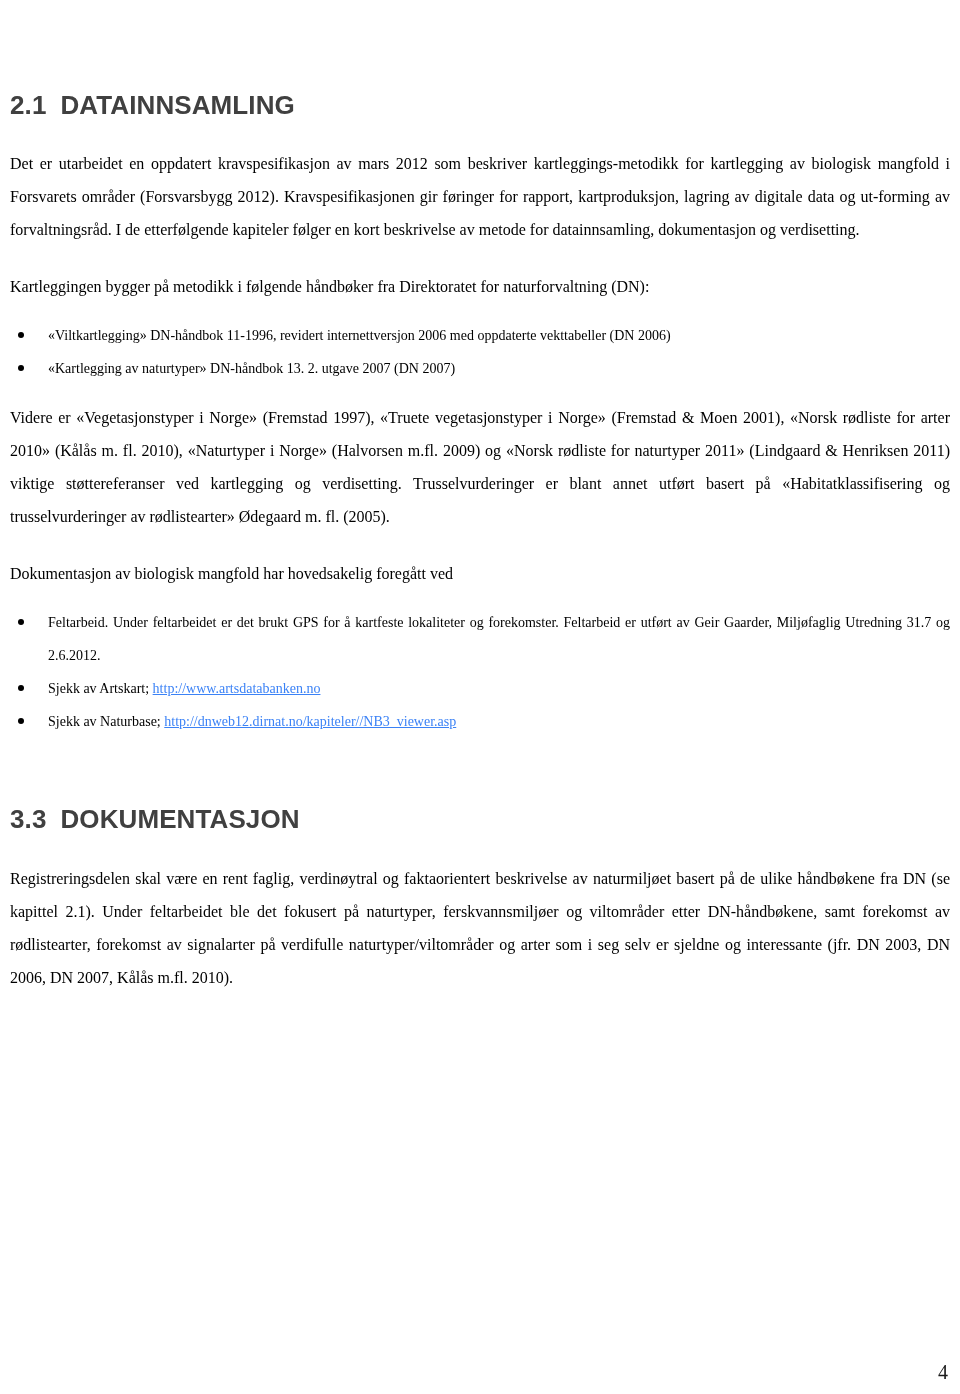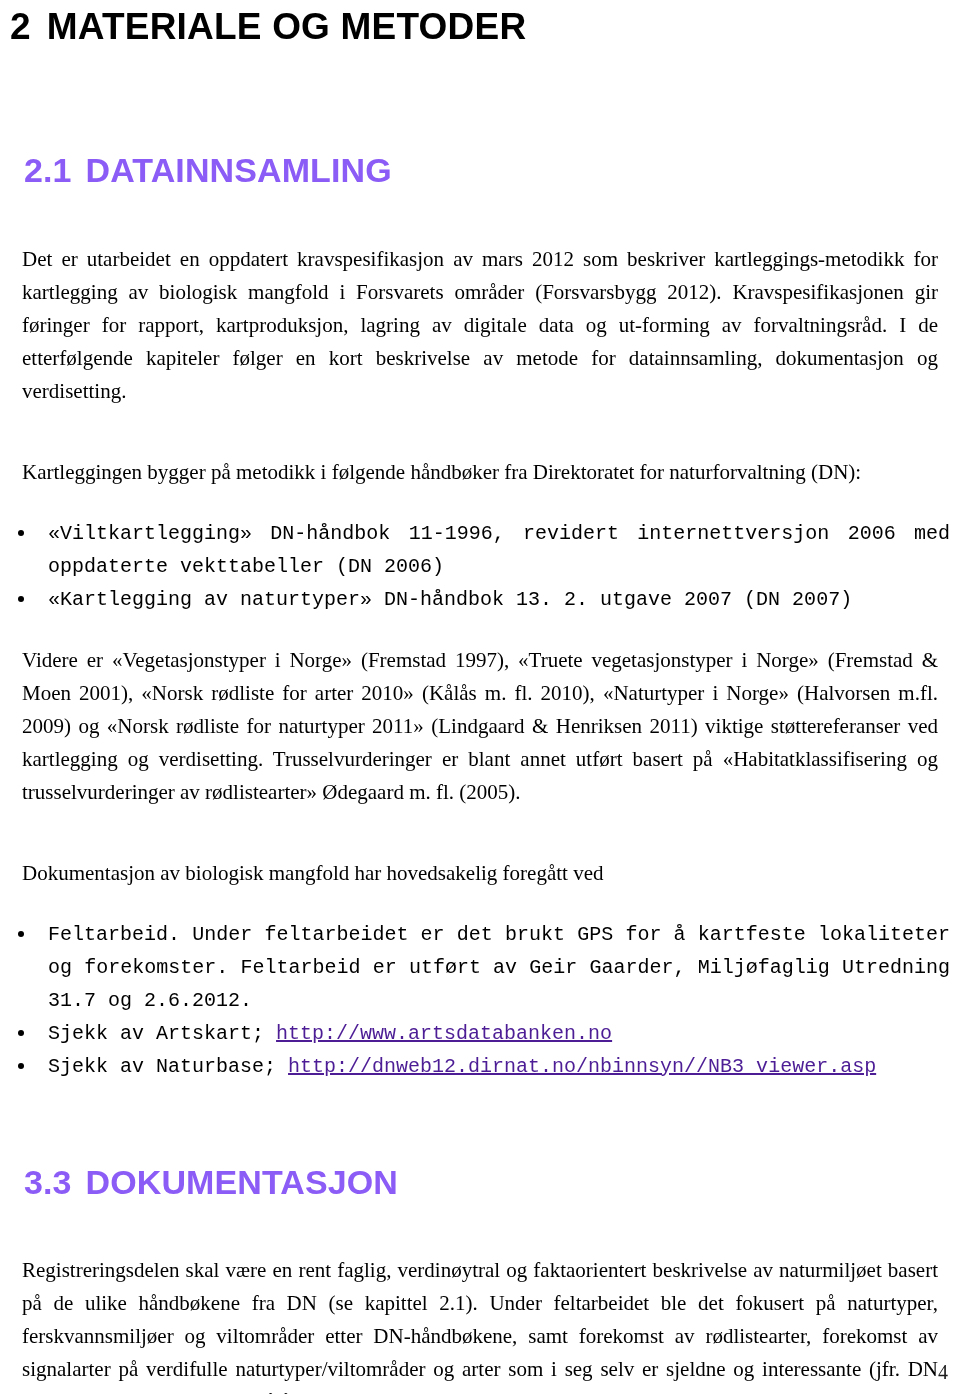--- a/index.html
+++ b/index.html
@@ -35,99 +35,95 @@
     margin: 0;
     padding-top: 8px;
     color: #000;
     white-space: nowrap;
   }
   .h1 .num { margin-right: 16px; }
 
   .h2 {
     font-family: "Liberation Sans", "DejaVu Sans", sans-serif;
     font-weight: bold;
-    font-size: 34px;
+    font-size: 26px;
     letter-spacing: 0.1px;
     line-height: 1.05;
-    margin: 14px;
-    color: #8b5cf6;
+    margin: 0;
+    color: #404040;
     white-space: nowrap;
   }
   .h2 .num { margin-right: 14px; }
 
   
   .sp-after-h1 { height: 92px; }
   .sp-after-h2 { height: 28px; }
   .sp-para     { height: 24px; }
   .sp-list     { height: 16px; }
   .sp-h2-top   { height: 68px; }
 
   
   p.body {
-    margin: 12px;
-    font-size: 21px;
+    margin: 0;
+    font-size: 16px;
     line-height: 33px;
     text-align: justify;
     text-justify: inter-word;
     hyphens: manual;
   }
 
   
   ul.bullets {
     margin: 0;
     padding: 0;
     list-style: none;
   }
   ul.bullets > li {
     position: relative;
     padding-left: 38px;
-    font-size: 20px;
+    font-size: 14px;
     line-height: 33px;
     text-align: justify;
     text-justify: inter-word;
     margin: 0;
-    font-family: Liberation Mono, monospace;
   }
   ul.bullets > li.noj { text-align: left; }
   ul.bullets > li .bullet-dot {
     position: absolute;
     left: 8px;
     top: 13px;
     width: 6px;
     height: 6px;
     background: #000;
     border-radius: 50%;
     display: block;
   }
 
   a.link {
-    color: #4c1d95;
+    color: #3b82f6;
     text-decoration: underline;
     text-underline-offset: 1px;
   }
 
   
   .page-number {
     position: absolute;
     right: 12px;
     bottom: 12px;
     font-size: 20px;
     line-height: 1;
     color: #1a1a1a;
     font-family: "Liberation Serif", "DejaVu Serif", serif;
   }
 </style>
 </head>
 <body>
 
 <div class="page">
 
-  <h1 class="h1">
-    <span class="num">2</span><span>MATERIALE OG METODER</span>
-  </h1>
 
   <div class="sp-after-h1"></div>
 
   <h2 class="h2">
     <span class="num">2.1</span><span>DATAINNSAMLING</span>
   </h2>
 
   <div class="sp-after-h2"></div>
 
   <p class="body">Det er utarbeidet en oppdatert kravspesifikasjon av mars 2012 som beskriver kartleggings-metodikk for kartlegging av biologisk mangfold i Forsvarets områder (Forsvarsbygg 2012). Kravspesifikasjonen gir føringer for rapport, kartproduksjon, lagring av digitale data og ut-forming av forvaltningsråd. I de etterfølgende kapiteler følger en kort beskrivelse av metode for datainnsamling, dokumentasjon og verdisetting.</p>
@@ -163,21 +159,21 @@
     <li>
       <span class="bullet-dot"></span>
       <span>Feltarbeid. Under feltarbeidet er det brukt GPS for å kartfeste lokaliteter og forekomster. Feltarbeid er utført av Geir Gaarder, Miljøfaglig Utredning 31.7 og 2.6.2012.</span>
     </li>
     <li class="noj">
       <span class="bullet-dot"></span>
       <span>Sjekk av Artskart; </span><a class="link" href="#">http://www.artsdatabanken.no</a>
     </li>
     <li class="noj">
       <span class="bullet-dot"></span>
-      <span>Sjekk av Naturbase; </span><a class="link" href="#">http://dnweb12.dirnat.no/nbinnsyn//NB3_viewer.asp</a>
+      <span>Sjekk av Naturbase; </span><a class="link" href="#">http://dnweb12.dirnat.no/kapiteler//NB3_viewer.asp</a>
     </li>
   </ul>
 
   <div class="sp-h2-top"></div>
 
   <h2 class="h2">
     <span class="num">3.3</span><span>DOKUMENTASJON</span>
   </h2>
 
   <div class="sp-after-h2"></div>

